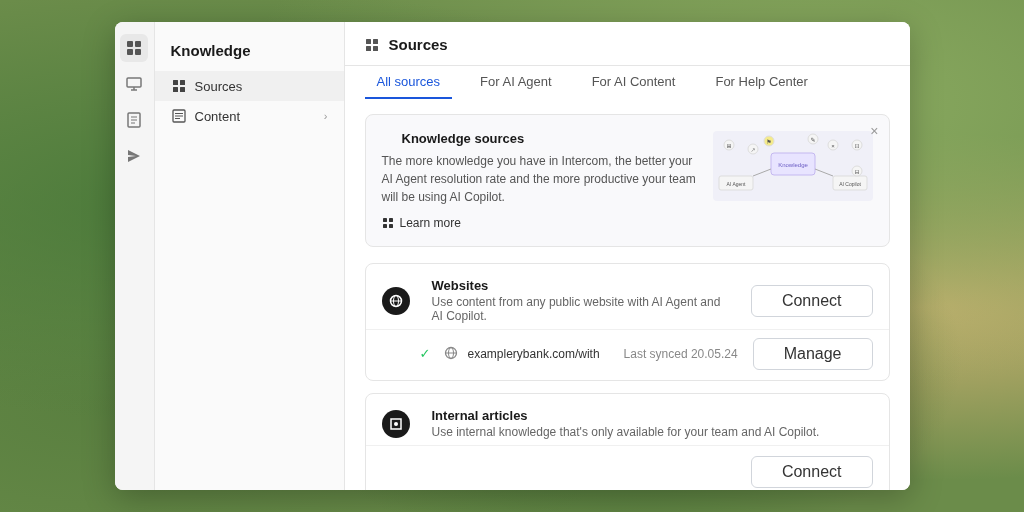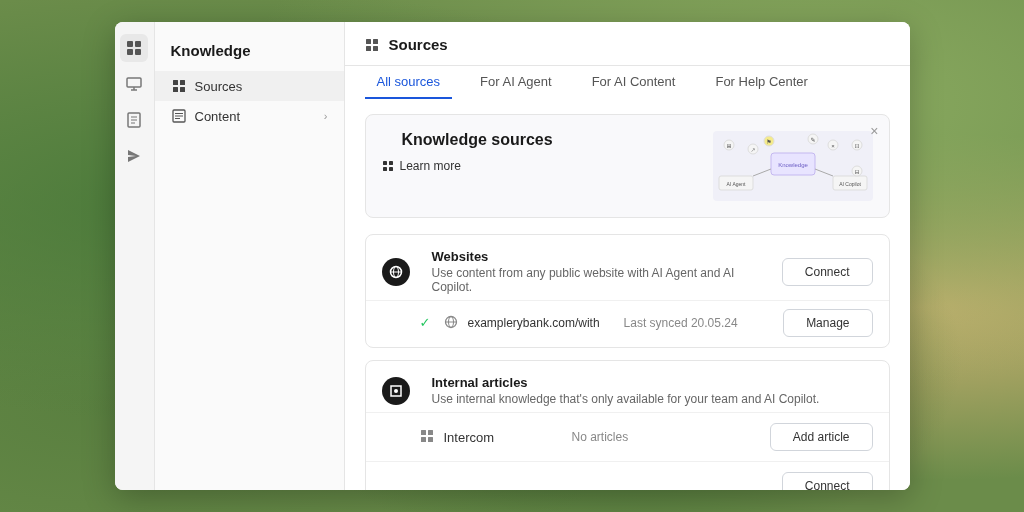--- a/index.html
+++ b/index.html
@@ -162,21 +162,21 @@
       margin-bottom: 16px;
       display: flex;
       align-items: flex-start;
       justify-content: space-between;
       position: relative;
     }
     .banner-text {
       flex: 1;
     }
     .banner-title {
-      font-size: 16px;
+      font-size: 13px;
       font-weight: 600;
       color: #1a1a1a;
       margin-bottom: 6px;
       padding-left: 20px;
     }
     .banner-desc {
       font-size: 12px;
       color: #555;
       line-height: 1.5;
       max-width: 380px;
@@ -247,23 +247,23 @@
     }
     .source-desc {
       font-size: 12px;
       color: #666;
       margin-top: 2px;
     }
     .source-action {
       margin-left: auto;
     }
     .btn {
-      padding: 6px 22px;
+      padding: 6px 30px;
       border-radius: 6px;
-      font-size: 12px;
+      font-size: 16px;
       cursor: pointer;
       border: 1px solid #d1d5db;
       background: #fff;
       color: #333;
       font-weight: 500;
       white-space: nowrap;
     }
     .source-row {
       display: flex;
       align-items: center;
@@ -411,20 +411,21 @@
       <div class="tab">For AI Agent</div>
       <div class="tab">For AI Content</div>
       <div class="tab">For Help Center</div>
     </div>
 
     <div class="content-area">
 
       <div class="banner">
         <div class="banner-text">
           <div class="banner-title">Knowledge sources</div>
+          <div class="banner-desc">The more knowledge you have in Intercom, the better your AI Agent resolution rate and the more productive your team will be using AI Copilot.</div>
           <div class="banner-link">
             <svg width="12" height="12" viewBox="0 0 12 12" fill="none">
               <rect x="1" y="1" width="4" height="4" rx="0.4" fill="#333"></rect>
               <rect x="7" y="1" width="4" height="4" rx="0.4" fill="#333"></rect>
               <rect x="1" y="7" width="4" height="4" rx="0.4" fill="#333"></rect>
               <rect x="7" y="7" width="4" height="4" rx="0.4" fill="#333"></rect>
             </svg>
             <span>Learn more</span>
           </div>
         </div>
@@ -505,35 +506,20 @@
               <path d="M2 2h10v10H2z" stroke="#fff" stroke-width="1.5" fill="none"></path>
               <circle cx="7" cy="7" r="2" fill="#fff"></circle>
             </svg>
           </div>
           <div class="source-info">
             <div class="source-title">Internal articles</div>
             <div class="source-desc">Use internal knowledge that's only available for your team and AI Copilot.</div>
           </div>
         </div>
 
-        <div class="article-row">
-          <div class="article-icon">
-            <svg width="14" height="14" viewBox="0 0 14 14" fill="none">
-              <rect x="1" y="1" width="5" height="5" rx="0.5" fill="#888"></rect>
-              <rect x="8" y="1" width="5" height="5" rx="0.5" fill="#888"></rect>
-              <rect x="1" y="8" width="5" height="5" rx="0.5" fill="#888"></rect>
-              <rect x="8" y="8" width="5" height="5" rx="0.5" fill="#888"></rect>
-            </svg>
-          </div>
-          <span class="article-name">Intercom</span>
-          <span class="article-status">No articles</span>
-          <div class="article-action">
-            <button class="btn">Add article</button>
-          </div>
-        </div>
 
         <div class="article-row">
 
           <div class="article-action">
             <button class="btn">Connect</button>
           </div>
         </div>
 
       </div>
     </div>

